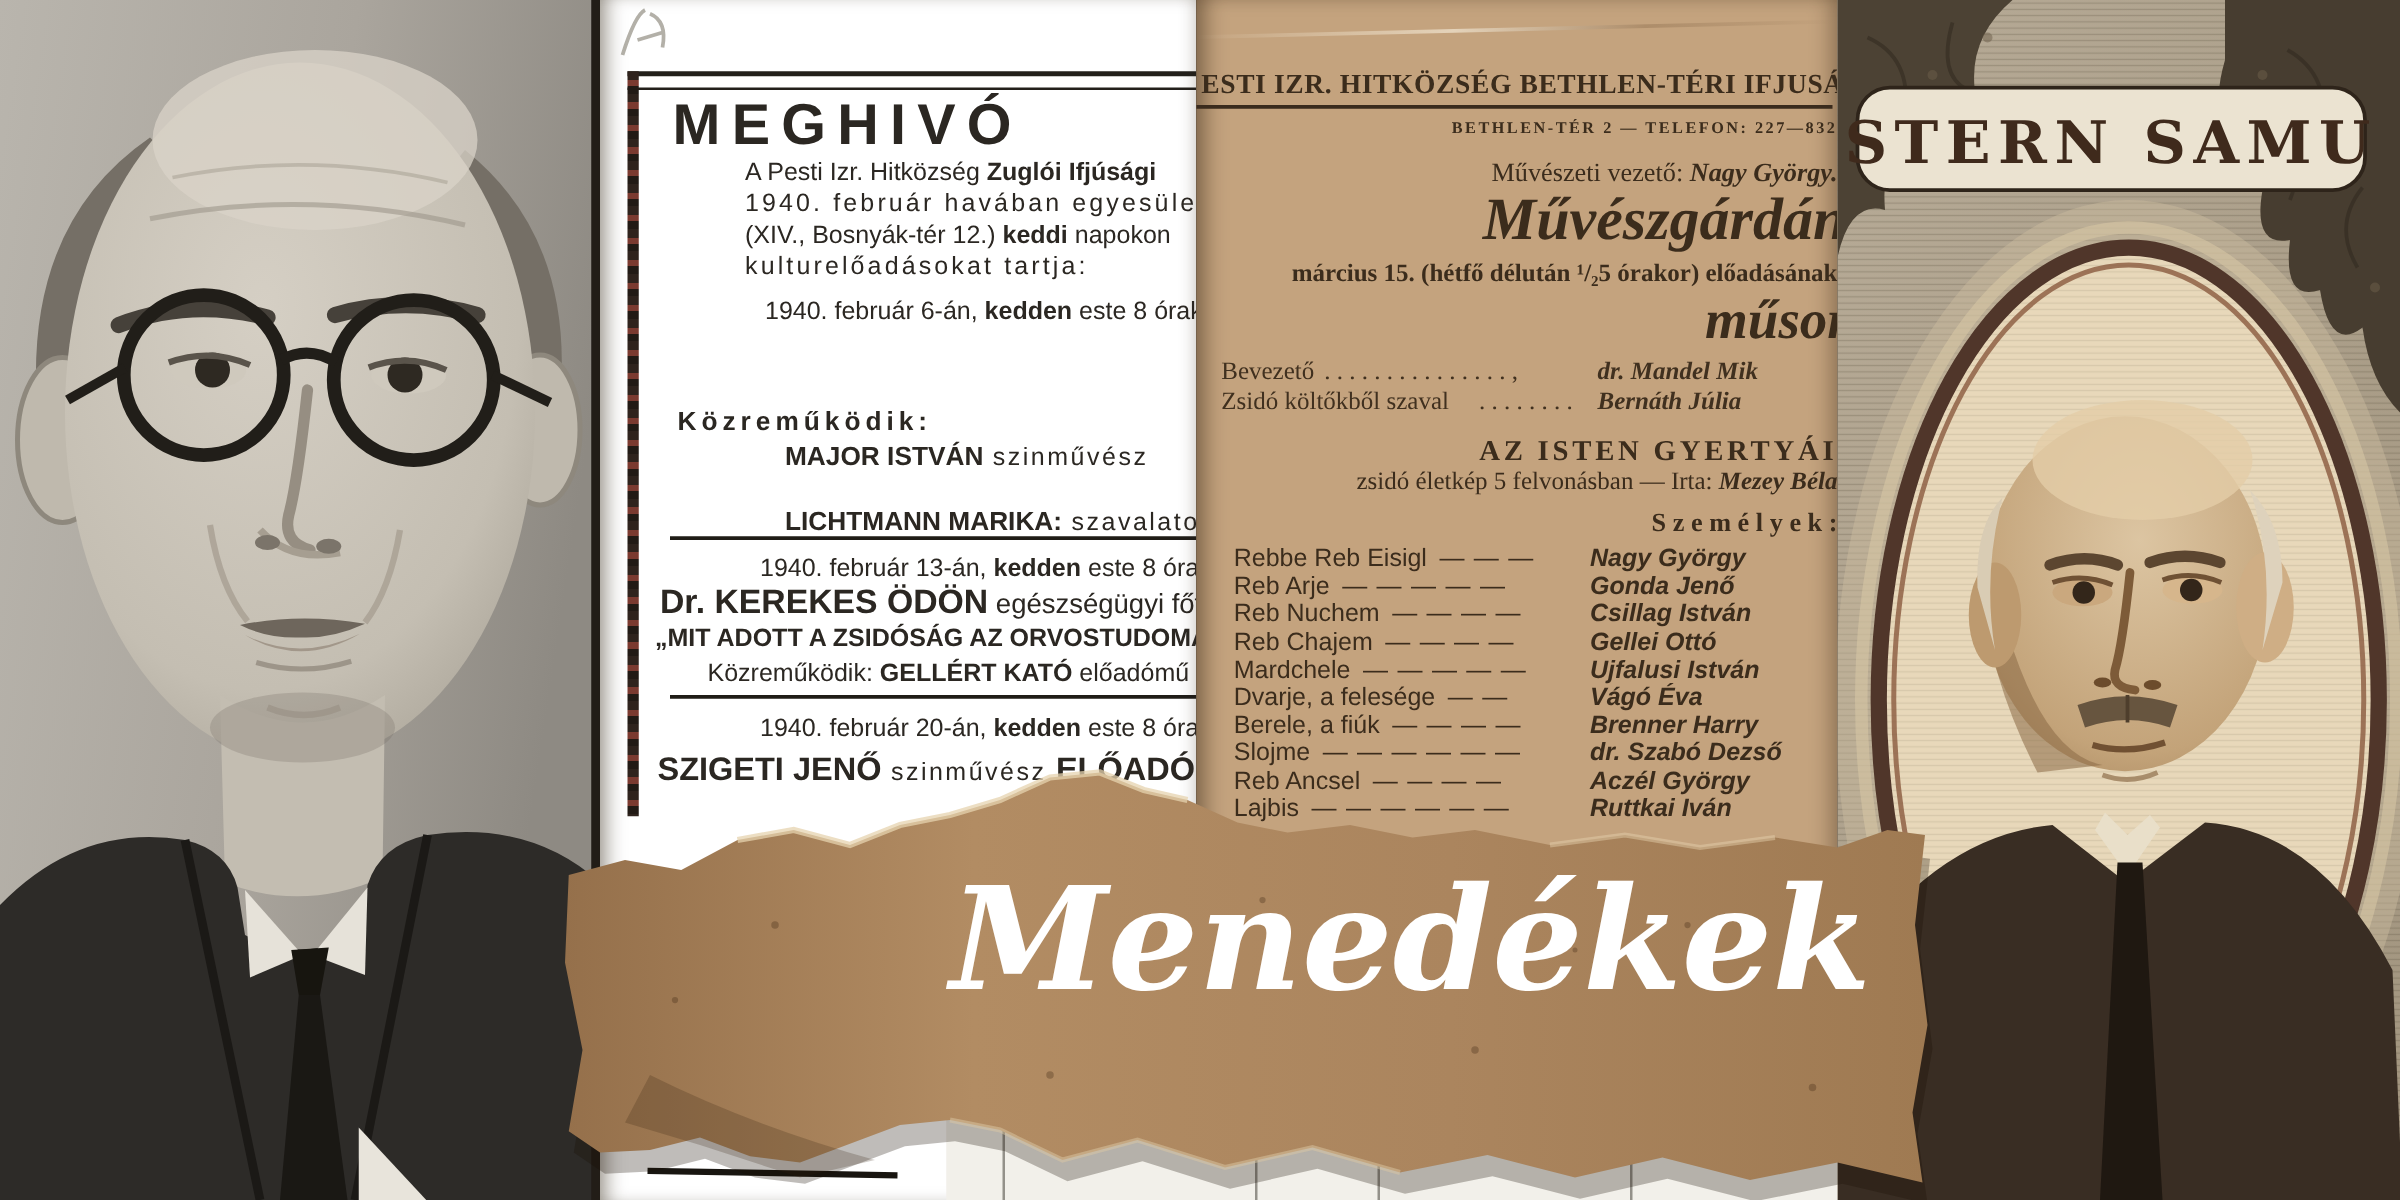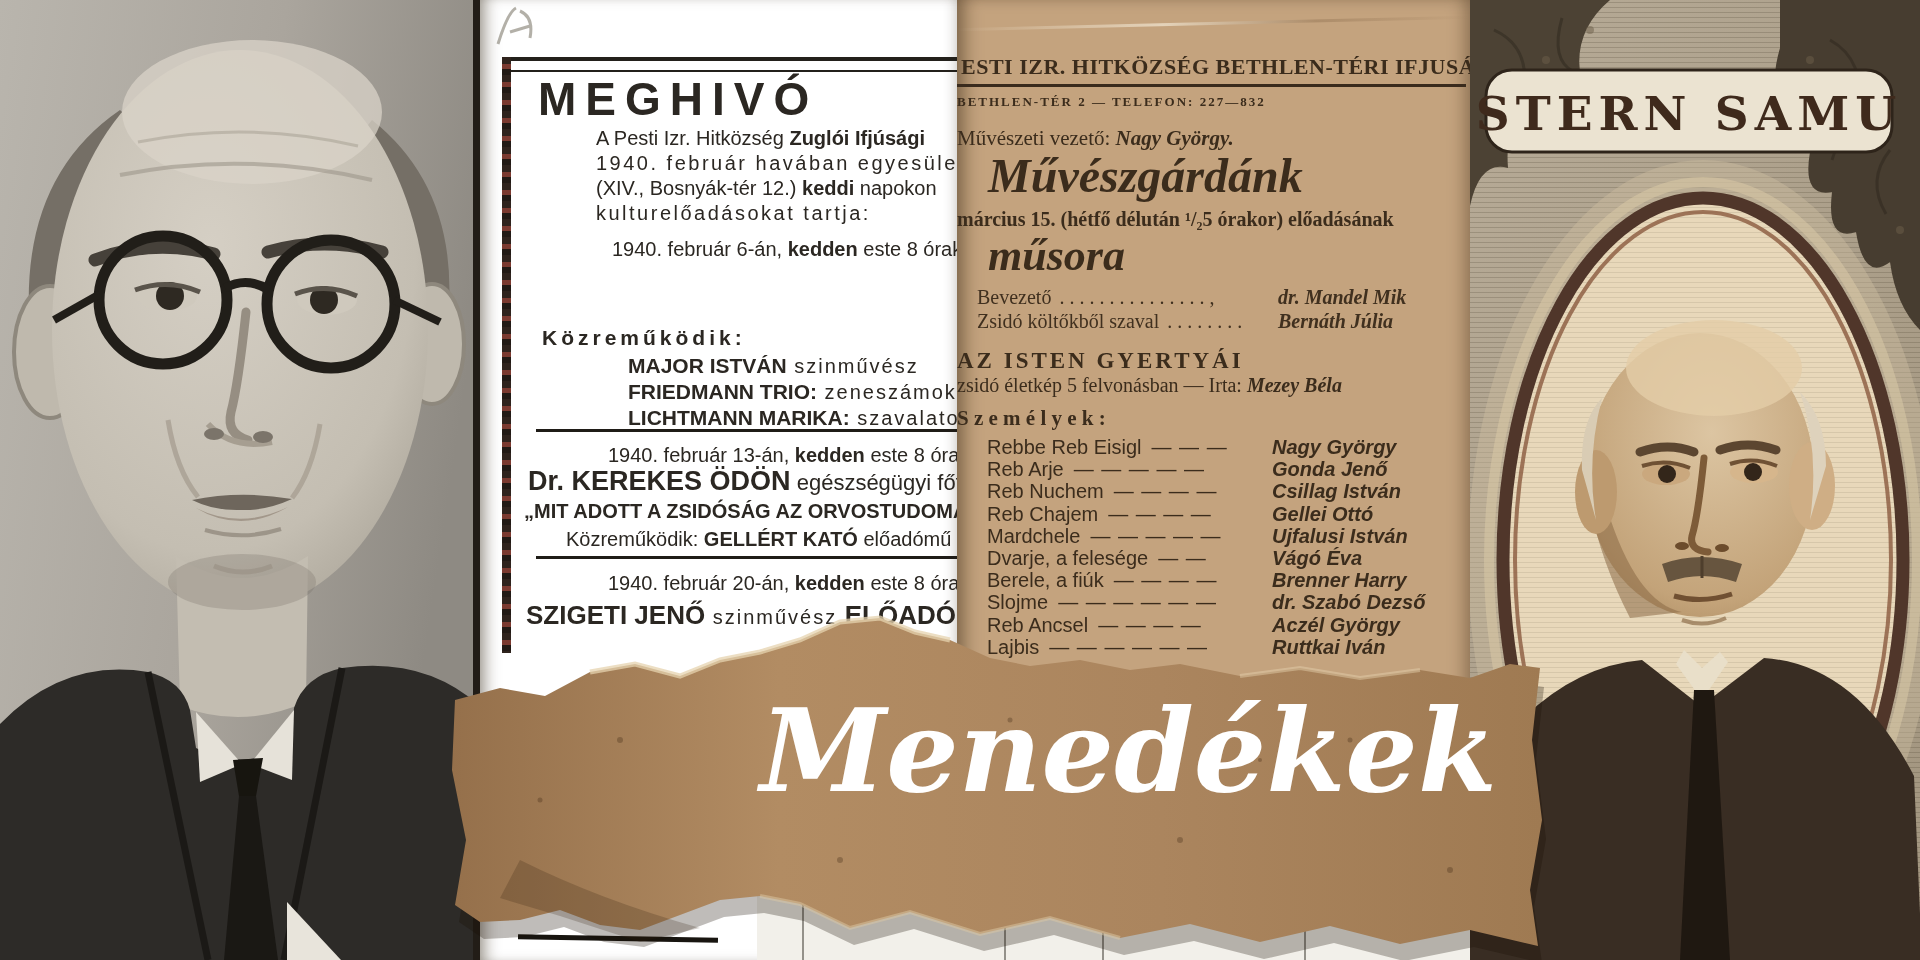--- a/index.html
+++ b/index.html
@@ -39,21 +39,21 @@
   .d1-ker .post{font-weight:400;font-size:22px;}
   .d1-quote{left:44px;top:500px;font-weight:700;font-size:20px;}
   .d1-gellert{left:86px;top:528px;font-size:20px;}
   .d1-szigeti{left:46px;top:600px;font-size:20px;}
   .d1-szigeti .big{font-weight:800;font-size:26px;}
   .d1-szigeti .lt{letter-spacing:2px;}
   .d1-scribble{position:absolute;left:8px;top:2px;}
 
   
   #p-doc2 .abs{position:absolute;white-space:nowrap;color:#3b2c1c;font-family:"Liberation Serif",serif;}
-  .d2-center{left:0;width:513px;text-align:left;}
+  .d2-center{left:0;width:513px;text-align:right;}
   .d2-header{left:4px;top:54px;font-weight:700;font-size:22px;letter-spacing:.5px;color:#392a1b;}
   .d2-hline{position:absolute;left:0;right:4px;top:84px;height:3px;background:#3a2b1d;}
   .d2-address{top:94px;font-weight:700;font-size:13px;letter-spacing:2px;color:#4a3827;}
   .d2-director{top:126px;font-size:21px;}
   .d2-script{font-family:"DejaVu Serif",serif;font-style:italic;font-weight:700;color:#41301f;padding-left:31px;}
   .d2-ensemble{top:148px;font-size:48px;}
   .d2-dateline{top:208px;font-weight:700;font-size:20px;}
   .d2-musora{top:230px;font-size:44px;}
   .d2-item{position:absolute;left:20px;right:10px;display:grid;grid-template-columns:auto 1fr 182px;
            font-family:"Liberation Serif",serif;font-size:20px;color:#40301f;white-space:nowrap;}
@@ -164,21 +164,20 @@
       <div class="sp">1940. február havában egyesületi h</div>
       <div><span>(XIV., Bosnyák-tér 12.) </span><span class="d1-b">keddi</span><span> napokon</span></div>
       <div class="sp">kulturelőadásokat tartja:</div>
     </div>
 
     <div class="abs d1-date" style="left:132px;top:238px;"><span>1940. február 6-án, </span><span class="d1-b">kedden</span><span> este 8 órako</span></div>
 
 
     <div class="abs d1-kozrem">Közreműködik:</div>
     <div class="abs d1-perf" style="top:354px;"><span class="d1-b">MAJOR ISTVÁN</span><span class="lt"> szinművész</span></div>
-    <div class="abs d1-perf" style="top:380px;"><span class="d1-b">FRIEDMANN TRIO:</span><span class="lt"> zeneszámok</span></div>
     <div class="abs d1-perf" style="top:406px;"><span class="d1-b">LICHTMANN MARIKA:</span><span class="lt"> szavalatok.</span></div>
 
     <div class="d1-rule" style="top:429px;"></div>
 
     <div class="abs d1-date" style="left:128px;top:444px;"><span>1940. február 13-án, </span><span class="d1-b">kedden</span><span> este 8 óra</span></div>
     <div class="abs d1-ker"><span>Dr. KEREKES ÖDÖN</span><span class="post"> egészségügyi főtanác</span></div>
     <div class="abs d1-quote">„MIT ADOTT A ZSIDÓSÁG AZ ORVOSTUDOMÁNY</div>
     <div class="abs d1-gellert"><span>Közreműködik: </span><span class="d1-b">GELLÉRT KATÓ</span><span> előadómű</span></div>
 
     <div class="d1-rule" style="top:556px;"></div>
@@ -195,21 +194,21 @@
     <div class="abs d2-center d2-director"><span>Művészeti vezető: </span><span class="nm" style="font-style:italic;font-weight:700;">Nagy György.</span></div>
     <div class="abs d2-center d2-script d2-ensemble">Művészgárdánk</div>
     <div class="abs d2-center d2-dateline">március 15. (hétfő délután ¹/₂5 órakor) előadásának</div>
     <div class="abs d2-center d2-script d2-musora">műsora</div>
 
     <div class="d2-item" style="top:286px;">
       <span>Bevezető</span>
       <span class="dots">. . . . . . . . . . . . . . . ,</span>
       <span class="nm">dr. Mandel Mik</span>
     </div>
-    <div class="d2-item" style="top:310px;">
+    <div class="d2-item" style="top:310px;gap:16px;">
       <span>Zsidó költőkből szaval</span>
       <span class="dots">. . . . . . . .</span>
       <span class="nm">Bernáth Júlia</span>
     </div>
 
     <div class="abs d2-center d2-playtitle">AZ ISTEN GYERTYÁI</div>
     <div class="abs d2-center d2-playsub"><span>zsidó életkép 5 felvonásban — Irta: </span><span class="nm" style="font-style:italic;font-weight:700;">Mezey Béla</span></div>
     <div class="abs d2-center d2-castlabel">S z e m é l y e k :</div>
 
     <div class="d2-cast">

